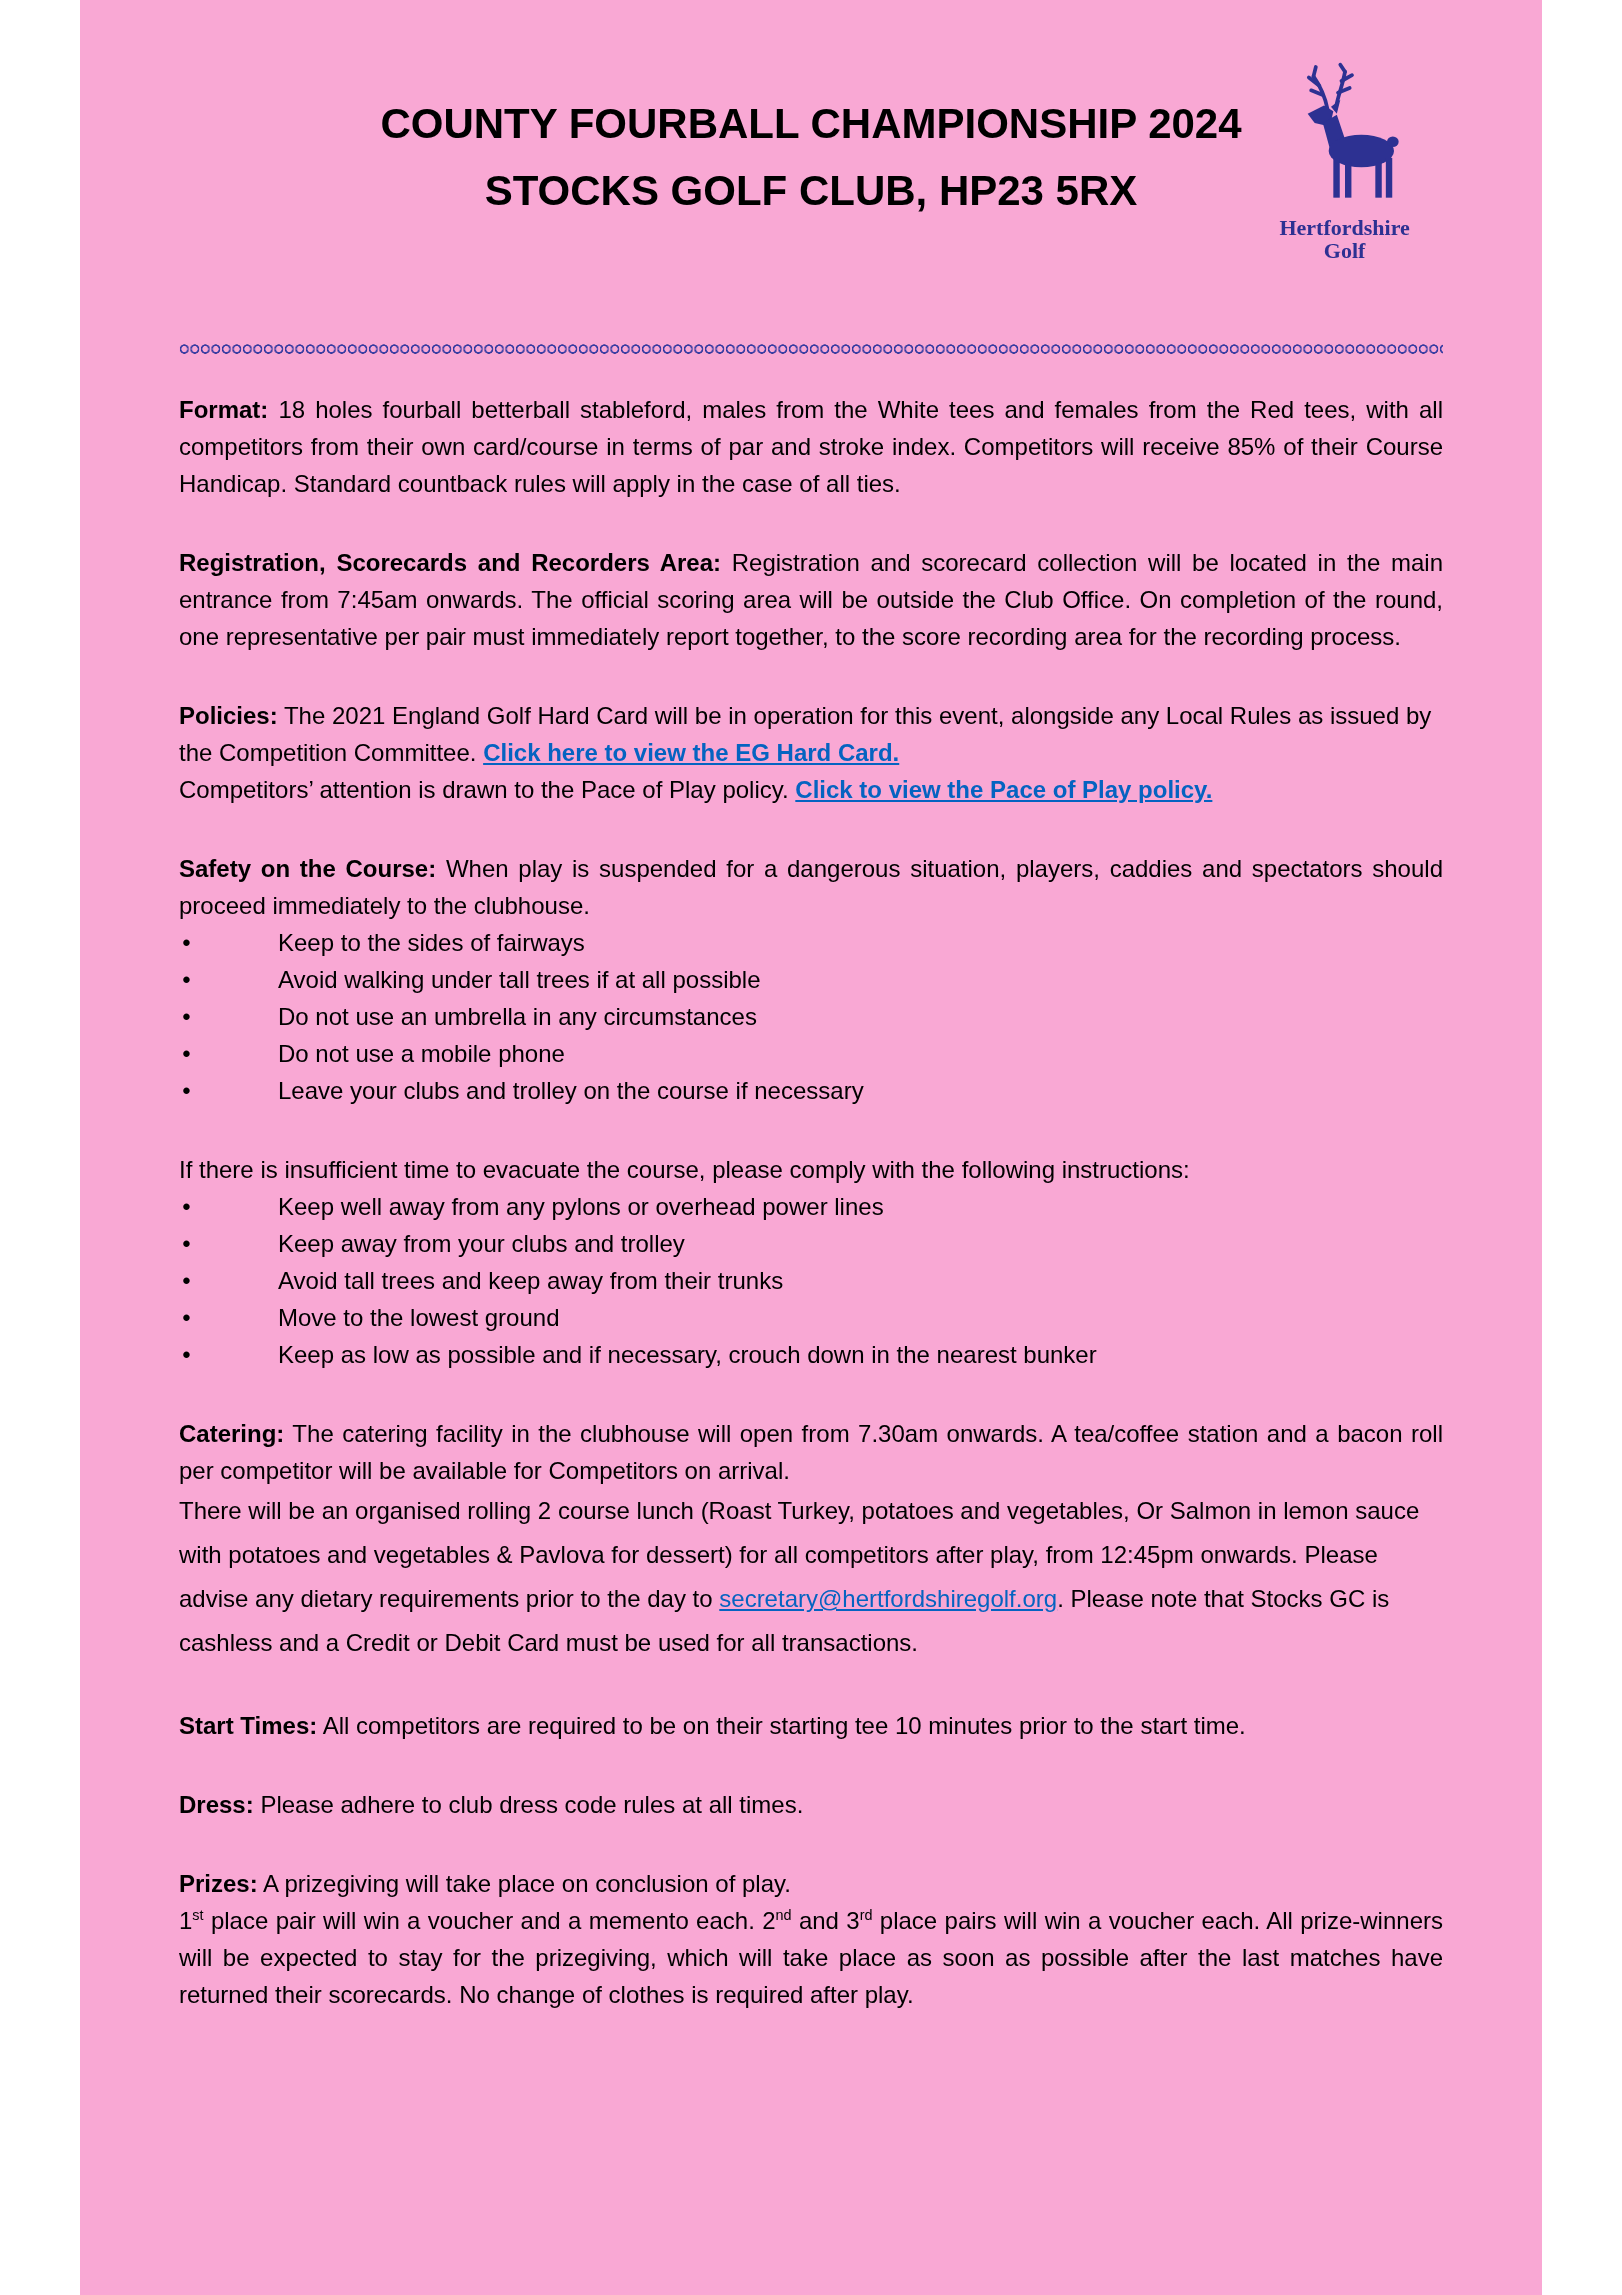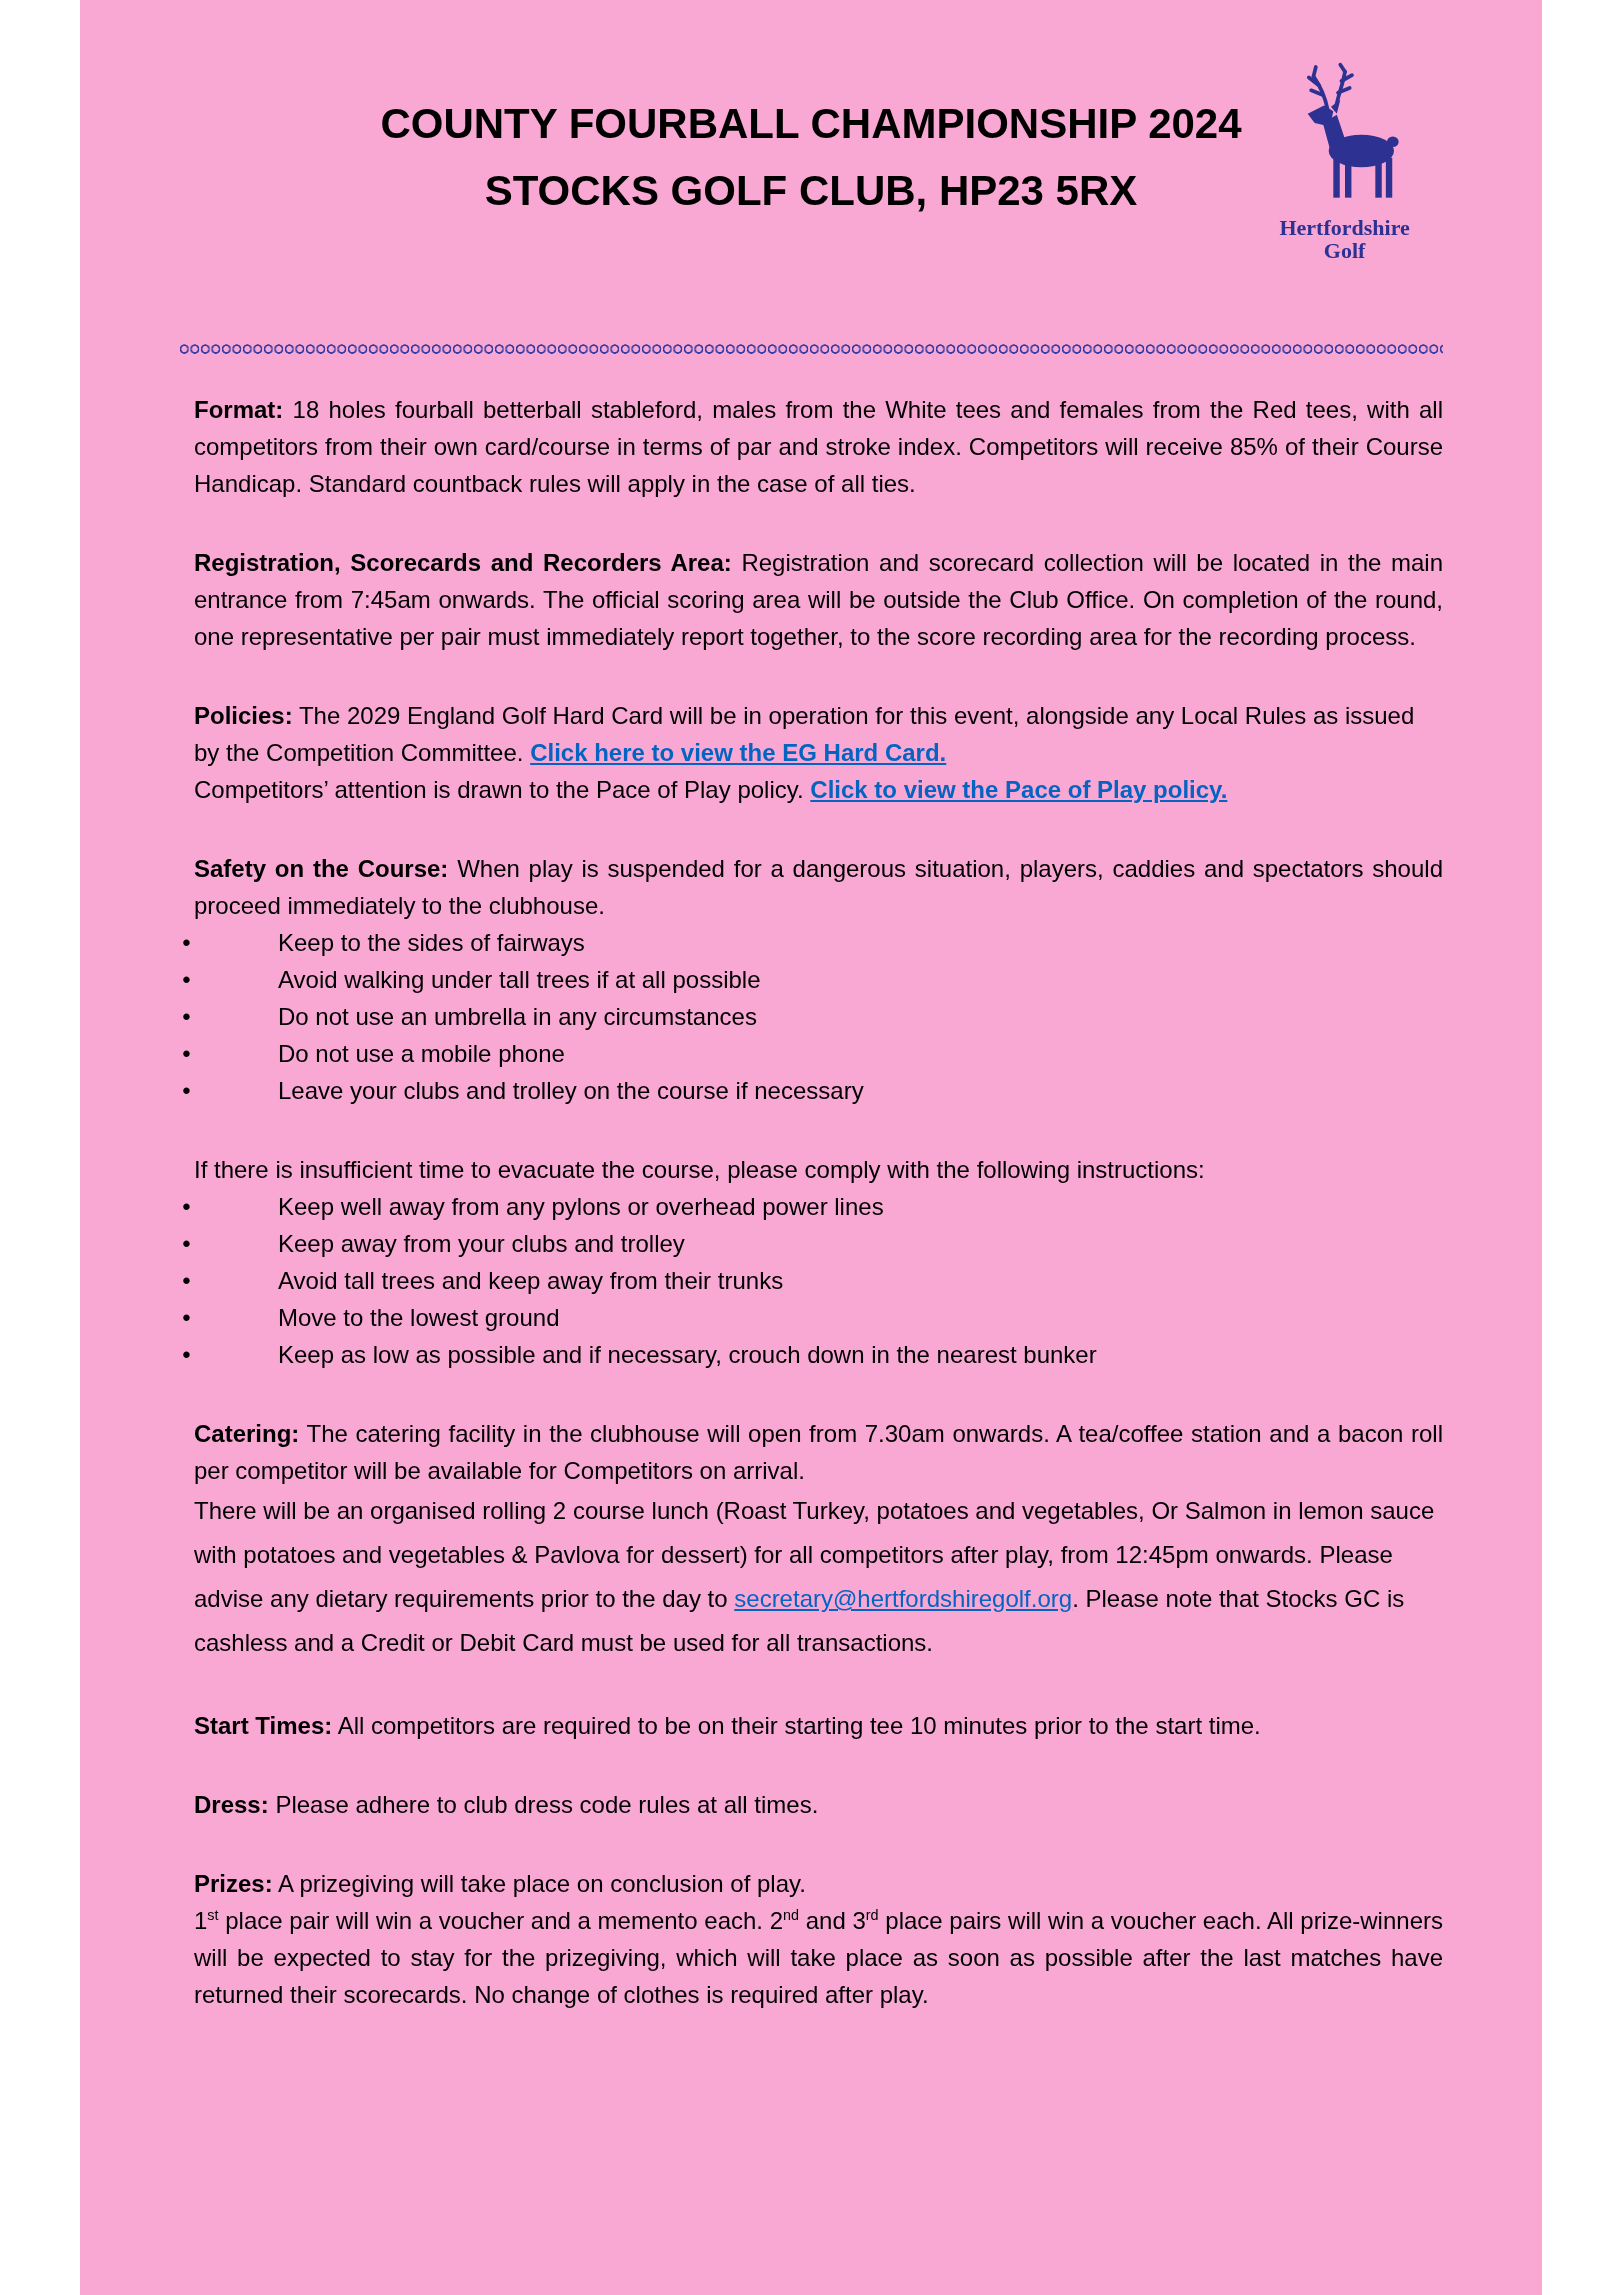--- a/index.html
+++ b/index.html
@@ -46,21 +46,21 @@
   
   .divider {
     height: 9.7px;
     margin: 11.4px 0 37px 0;
     background-image: radial-gradient(circle at 5.3px 4.9px,
       rgba(255,255,255,0) 2.7px, #3a43b0 3.2px, #2d3192 4.3px, rgba(255,255,255,0) 4.8px);
     background-size: 10.5px 9.7px;
     background-repeat: repeat-x;
   }
   
-  .para { margin: 0 0 42px 15px; }
+  .para { margin: 0 0 42px 0; }
   .tight { margin-bottom: 0; }
   .justify { text-align: justify; }
   strong.lead { font-weight: bold; }
   a.doclink { color: #0563c1; text-decoration: underline; font-weight: bold; cursor: pointer; }
   a.email { color: #0563c1; text-decoration: underline; font-weight: normal; cursor: pointer; }
   .bullets { list-style: none; margin: 0 0 42px 0; padding: 0; }
   .bullets li { position: relative; padding-left: 99px; }
   .bullets .marker { position: absolute; left: 3.2px; }
   .catering2 { line-height: 44px; }
   sup { font-size: 60%; line-height: 0; }
@@ -109,21 +109,21 @@
 
   <div class="divider"></div>
 
   <main>
 
     <p class="para justify"><strong class="lead">Format:</strong><span> 18 holes fourball betterball stableford, males from the White tees and females from the Red tees, with all competitors from their own card/course in terms of par and stroke index. Competitors will receive 85% of their Course Handicap. Standard countback rules will apply in the case of all ties.</span></p>
 
     <p class="para justify"><strong class="lead">Registration, Scorecards and Recorders Area:</strong><span> Registration and scorecard collection will be located in the main entrance from 7:45am onwards. The official scoring area will be outside the Club Office. On completion of the round, one representative per pair must immediately report together, to the score recording area for the recording process.</span></p>
 
     <div class="para">
-      <div><strong class="lead">Policies:</strong><span> The 2029 England Golf Hard Card will be in operation for this event, alongside any Local Rules as issued by the Competition Committee. </span><a class="doclink" href="#">Click here to view the EG Hard Card.</a></div>
+      <div><strong class="lead">Policies:</strong><span> The 2021 England Golf Hard Card will be in operation for this event, alongside any Local Rules as issued by the Competition Committee. </span><a class="doclink" href="#">Click here to view the EG Hard Card.</a></div>
       <div><span>Competitors’ attention is drawn to the Pace of Play policy. </span><a class="doclink" href="#">Click to view the Pace of Play policy.</a></div>
     </div>
 
     <p class="para tight justify"><strong class="lead">Safety on the Course:</strong><span> When play is suspended for a dangerous situation, players, caddies and spectators should proceed immediately to the clubhouse.</span></p>
 
     <ul class="bullets">
       <li><span class="marker">•</span><span>Keep to the sides of fairways</span></li>
       <li><span class="marker">•</span><span>Avoid walking under tall trees if at all possible</span></li>
       <li><span class="marker">•</span><span>Do not use an umbrella in any circumstances</span></li>
       <li><span class="marker">•</span><span>Do not use a mobile phone</span></li>

